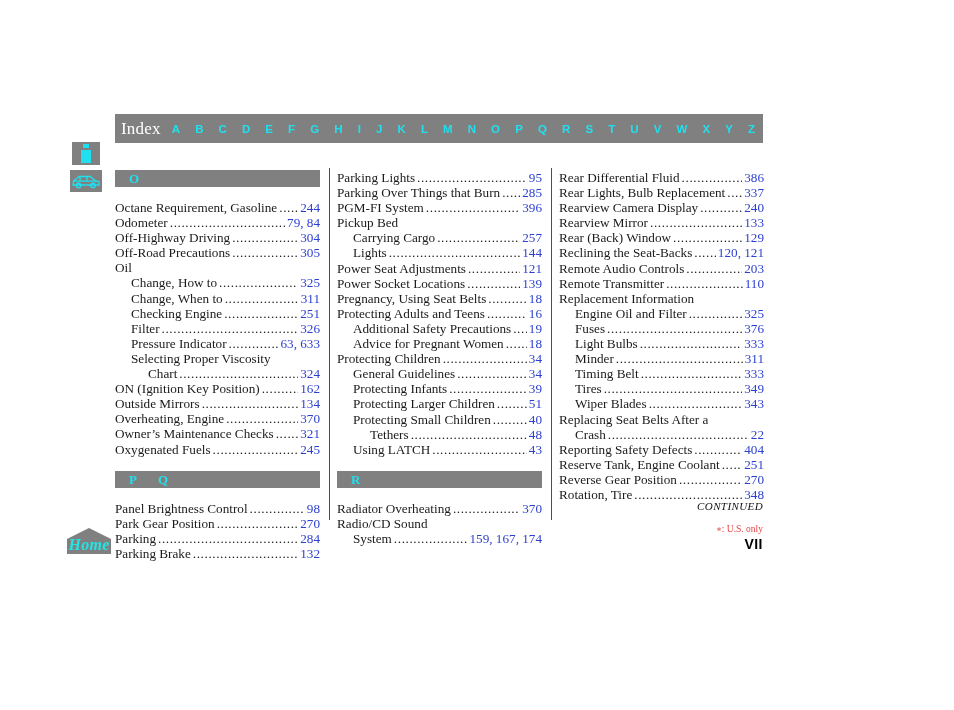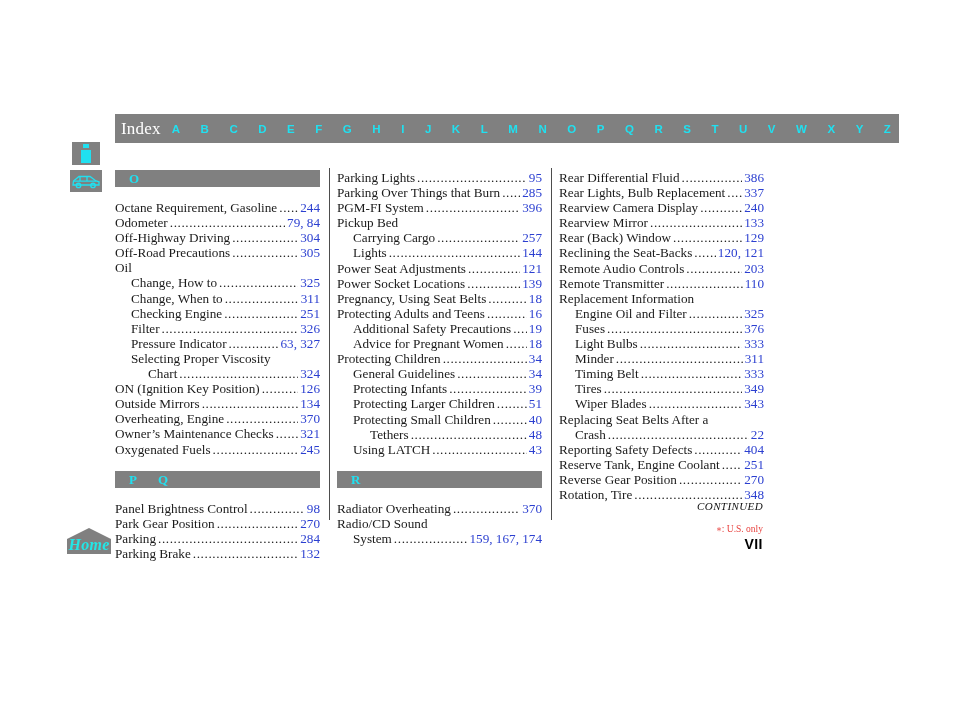--- a/index.html
+++ b/index.html
@@ -73,21 +73,21 @@
     font-size: 16px;
     letter-spacing: 0.3px;
     pointer-events: none;
   }
 
   
   #index-header {
     position: absolute;
     left: 115px;
     top: 114px;
-    width: 784px;
+    width: 648px;
     height: 29px;
     background: #808080;
     display: flex;
     align-items: center;
     padding-left: 6px;
     box-sizing: border-box;
   }
   #index-header .index-title {
     color: #ffffff;
     font-size: 17px;
@@ -345,35 +345,35 @@
         <span class="pages">251</span>
       </div>
       <div class="entry indent-1">
         <span class="label">Filter</span>
         <span class="leader">................................................................................</span>
         <span class="pages">326</span>
       </div>
       <div class="entry indent-1">
         <span class="label">Pressure Indicator</span>
         <span class="leader">................................................................................</span>
-        <span class="pages">63, 327</span>
+        <span class="pages">63, 633</span>
       </div>
       <div class="entry noleader indent-1">
         <span class="label">Selecting Proper Viscosity</span>
         <span class="leader">................................................................................</span>
       </div>
       <div class="entry indent-2">
         <span class="label">Chart</span>
         <span class="leader">................................................................................</span>
         <span class="pages">324</span>
       </div>
       <div class="entry">
         <span class="label">ON  (Ignition Key Position)</span>
         <span class="leader">................................................................................</span>
-        <span class="pages">126</span>
+        <span class="pages">162</span>
       </div>
       <div class="entry">
         <span class="label">Outside Mirrors</span>
         <span class="leader">................................................................................</span>
         <span class="pages">134</span>
       </div>
       <div class="entry">
         <span class="label">Overheating, Engine</span>
         <span class="leader">................................................................................</span>
         <span class="pages">370</span>

